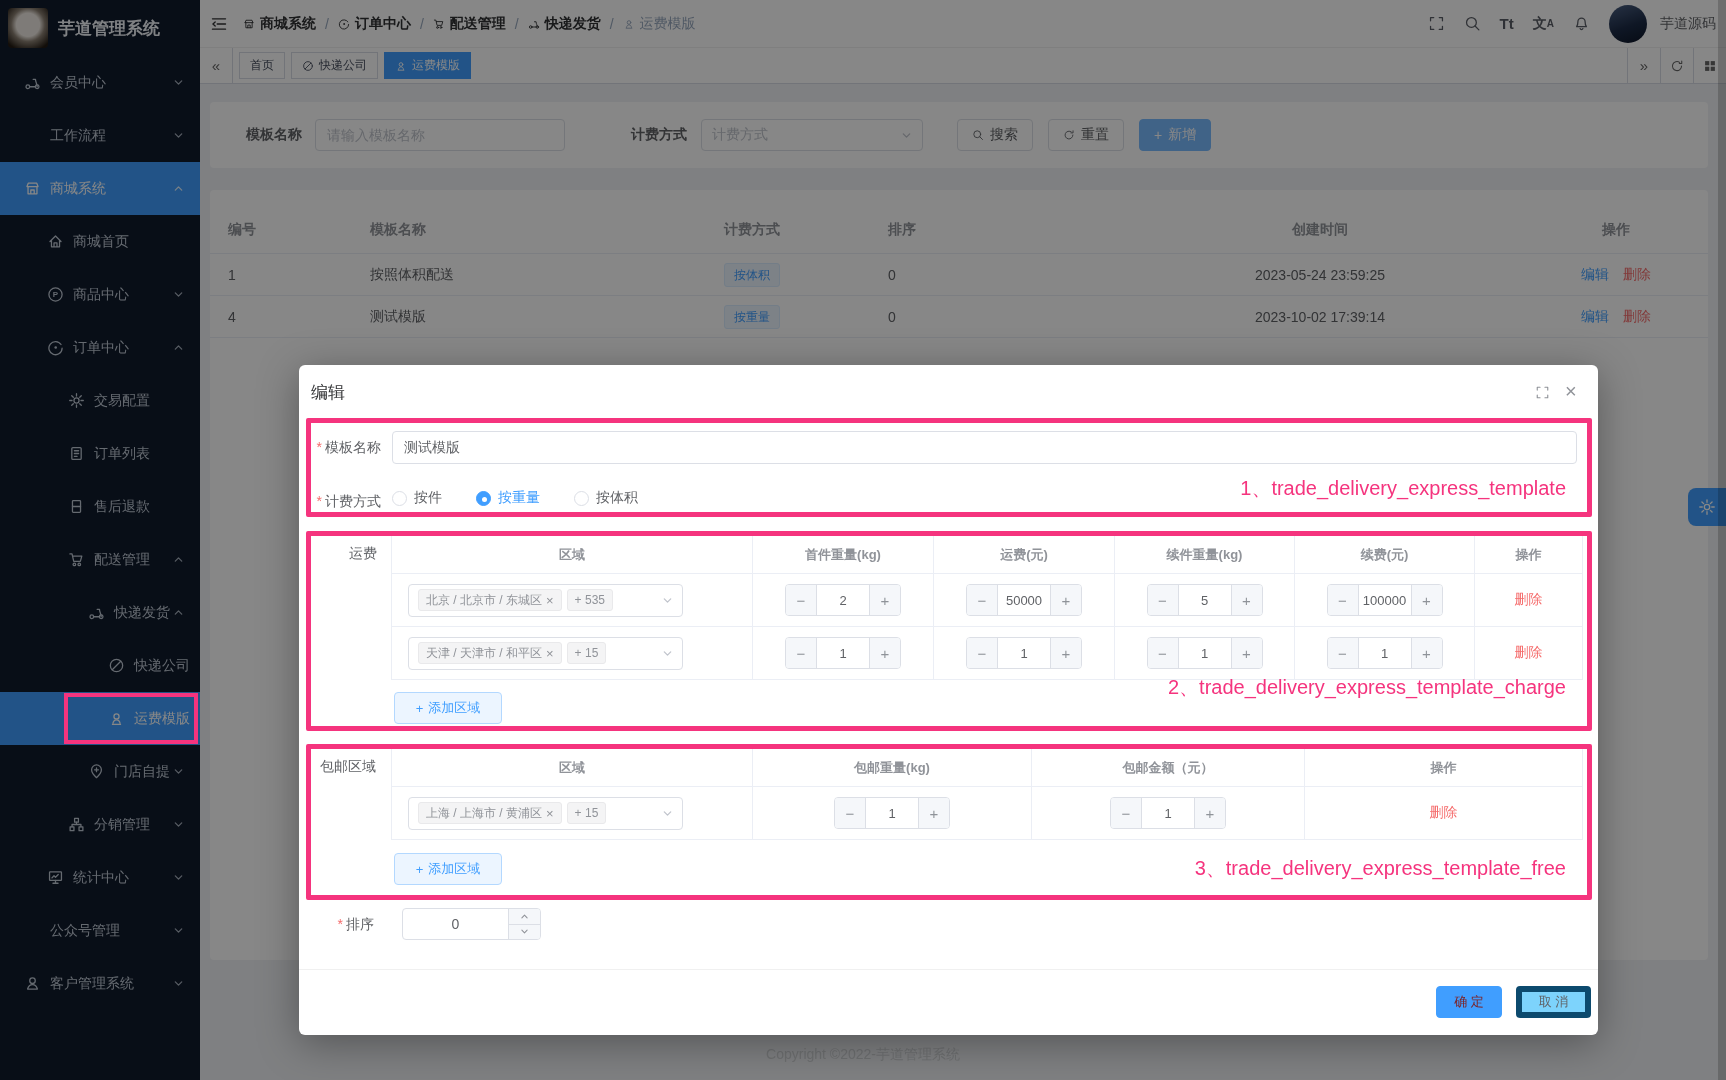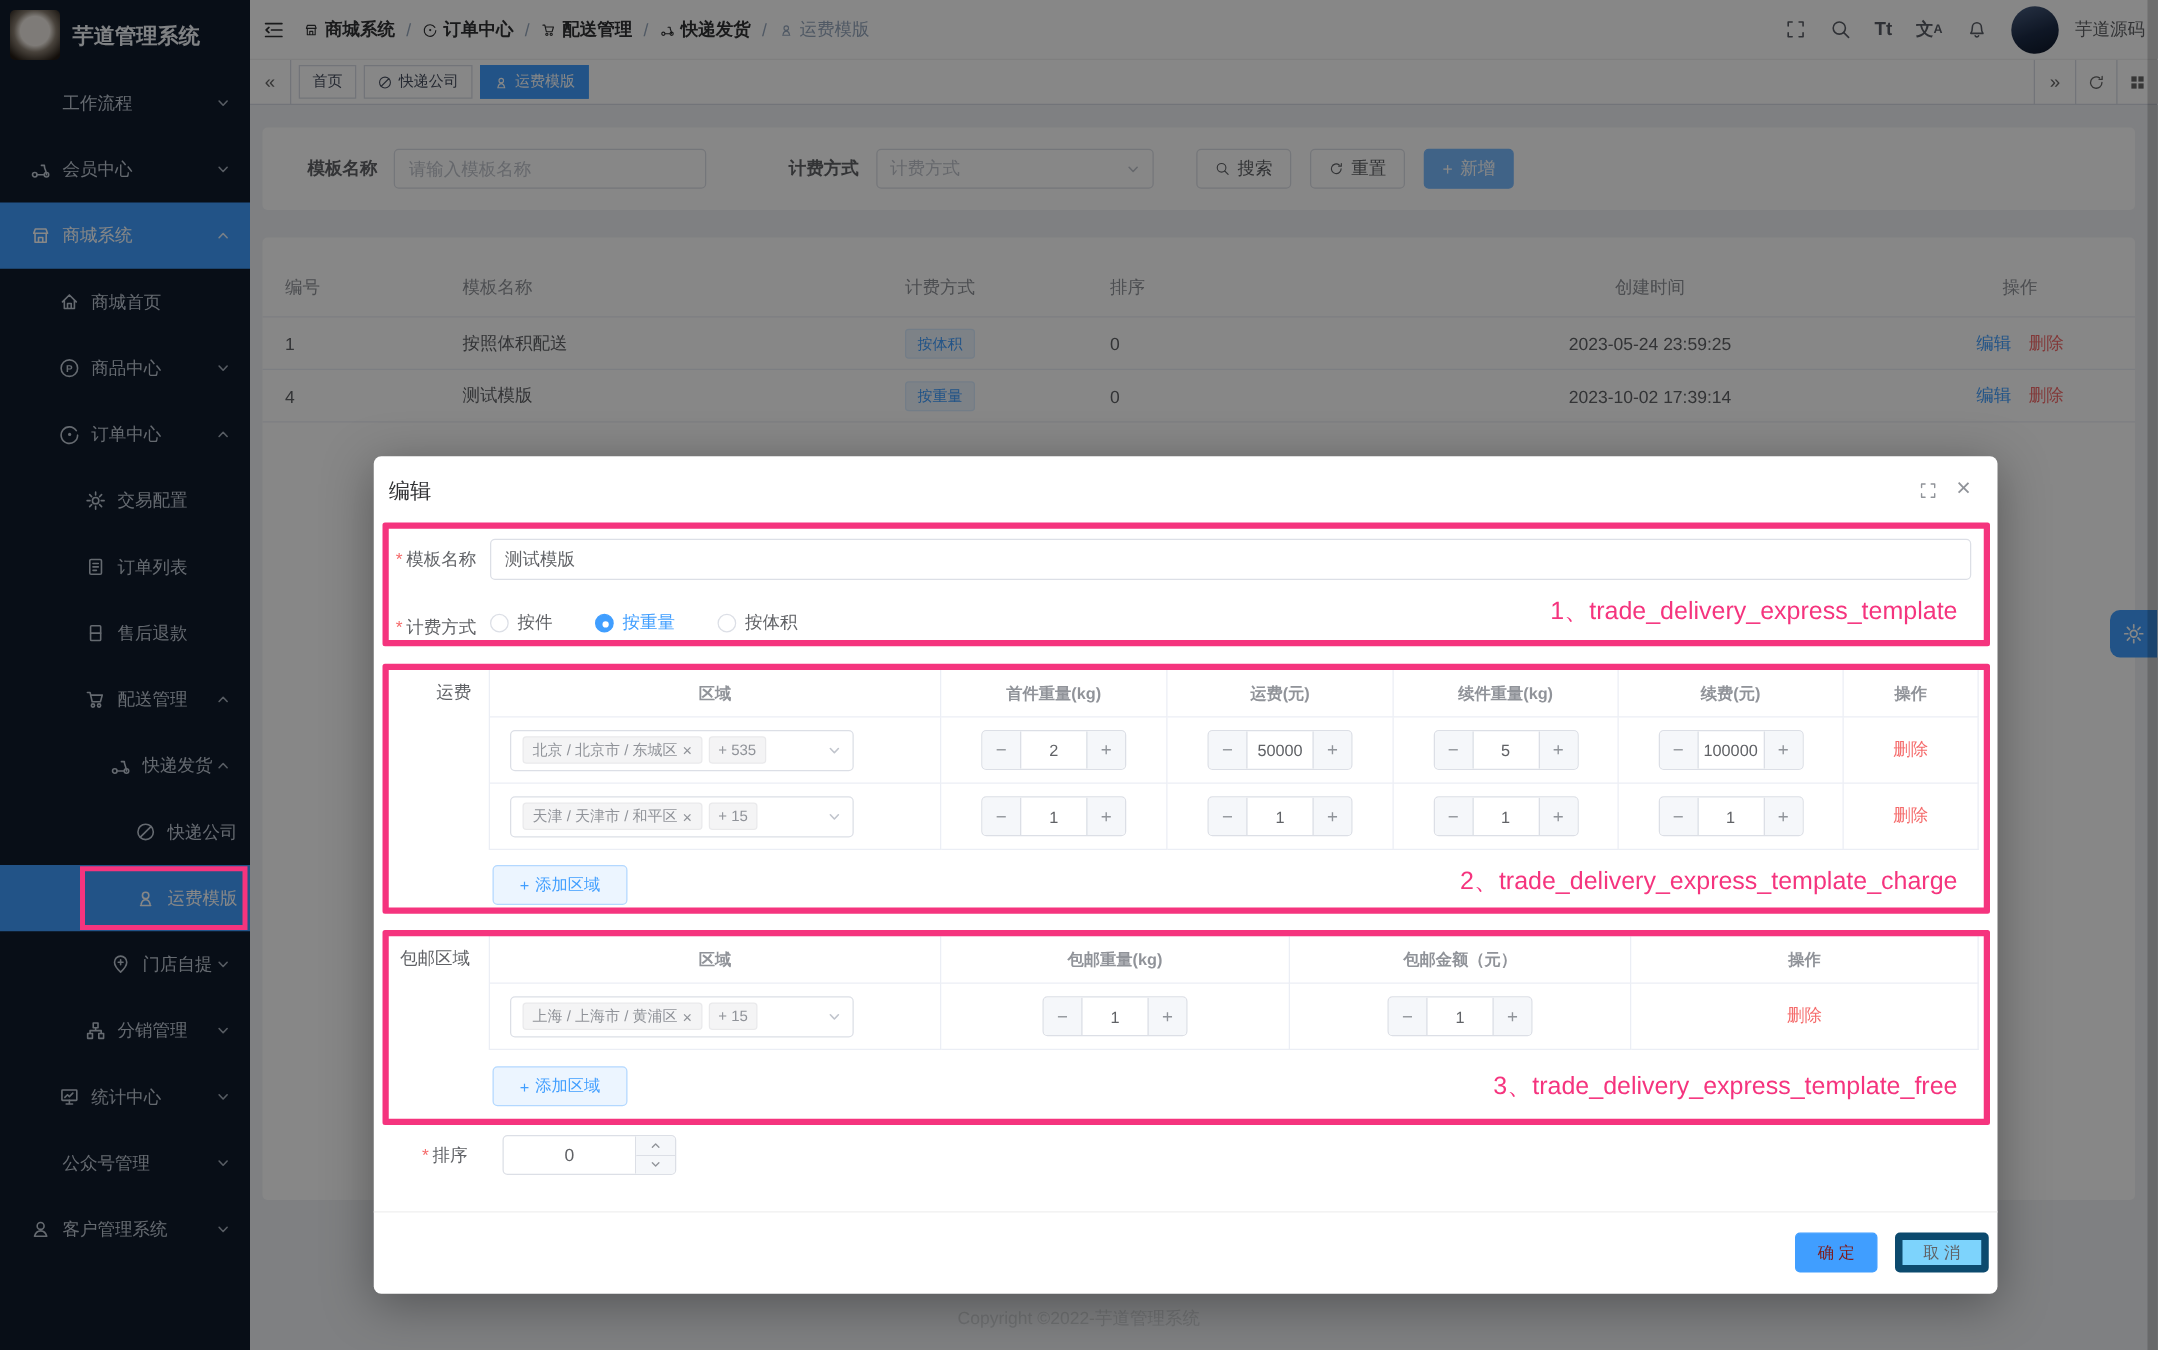--- a/index.html
+++ b/index.html
@@ -70,21 +70,21 @@
   .fselect{margin-left:14px;width:222px;height:32px;border:1px solid #dcdfe6;border-radius:4px;
            display:flex;align-items:center;padding:0 10px;color:#c0c4cc;cursor:pointer;}
   .fselect .chevd{margin-left:auto;color:#c0c4cc;}
   .btn{height:32px;border:1px solid #dcdfe6;background:#fff;border-radius:4px;display:flex;
        align-items:center;gap:6px;padding:0 14px;font-size:14px;color:#606266;cursor:pointer;white-space:nowrap;}
   .btn.search{margin-left:34px}.btn.reset{margin-left:15px}
   .btn.add{margin-left:15px;background:#79bbff;border-color:#79bbff;color:#fff;}
 
   .tcard{left:10px;top:106px;width:1498px;height:770px;padding-top:16px;}
   .trow{display:flex;align-items:center;}
-  .t-head{height:48px;color:#909399;font-weight:400;font-size:14px;border-bottom:1px solid #ebeef5;}
+  .t-head{height:48px;color:#909399;font-weight:700;font-size:14px;border-bottom:1px solid #ebeef5;}
   .t-r{height:42px;color:#606266;border-bottom:1px solid #ebeef5;}
   .c1{width:160px;padding-left:18px}.c2{width:354px}.c3{width:164px}.c4{width:210px}
   .c5{width:444px;text-align:center}.c6{width:148px;text-align:center;display:flex;justify-content:center;gap:14px}
   .btag{display:inline-block;height:24px;line-height:22px;padding:0 9px;background:#ecf5ff;
         border:1px solid #d9ecff;border-radius:3px;color:#409eff;font-size:12px;}
   .lnk{color:#409eff;font-size:14px;cursor:pointer}
   .lnk.red{color:#f56c6c}
 
   .pagefooter{position:absolute;left:0;top:1046px;width:1726px;text-align:center;
               color:#d0d3d6;font-size:14px;}
@@ -140,51 +140,51 @@
   .mbtn{position:absolute;top:621px;height:32px;border-radius:4px;font-size:13px;display:flex;
         align-items:center;justify-content:center;cursor:pointer;white-space:nowrap;}
   .mbtn.ok{left:1137px;width:66px;background:#409eff;color:#7f1d1d;border:1px solid #409eff;}
   .mbtn.no{left:1217px;width:75px;background:#7dd3fc;color:#606266;border:6px solid #0c4a6e;}
 
   .pinkbox{position:absolute;border:5px solid #f5347e;border-radius:2px;pointer-events:none;z-index:5;}
   .pb1{left:7px;top:53px;width:1286px;height:99px;}
   .pb2{left:7px;top:166px;width:1286px;height:200px;}
   .pb3{left:7px;top:379px;width:1286px;height:156px;}
   .ann{position:absolute;right:32px;color:#f5347e;font-size:20px;white-space:nowrap;z-index:6;}
-  .ann1{top:110px}.ann2{top:326px}.ann3{top:490px}
+  .ann1{top:110px}.ann2{top:309px}.ann3{top:490px}
 </style>
 </head>
 <body>
 
 <div id="app">
 
   <aside>
     <div class="logo">
       <div class="logo-img"></div>
       <span class="logo-title">芋道管理系统</span>
     </div>
     <nav>
       <div class="snav lv1">
-        <span class="sic"></span>
-        <span class="slb">工作流程</span>
-        <span class="chev">
-            <svg class="cic" viewBox="0 0 12 12">
-              <path d="M2.5 4.2l3.5 3.6 3.5-3.6"></path>
-            </svg>
-          </span>
-      </div>
-      <div class="snav lv1">
         <span class="sic">
             <svg class="ic md" viewBox="0 0 16 16">
               <circle cx="3.6" cy="12" r="1.7"></circle>
               <circle cx="12.4" cy="12" r="1.7"></circle>
               <path d="M5.3 12h5.4M12.4 12c0-3-1.6-4-1.6-7h-2.2"></path>
             </svg>
           </span>
         <span class="slb">会员中心</span>
+        <span class="chev">
+            <svg class="cic" viewBox="0 0 12 12">
+              <path d="M2.5 4.2l3.5 3.6 3.5-3.6"></path>
+            </svg>
+          </span>
+      </div>
+      <div class="snav lv1">
+        <span class="sic"></span>
+        <span class="slb">工作流程</span>
         <span class="chev">
             <svg class="cic" viewBox="0 0 12 12">
               <path d="M2.5 4.2l3.5 3.6 3.5-3.6"></path>
             </svg>
           </span>
       </div>
       <div class="snav lv1 act">
         <span class="sic">
             <svg class="ic md" viewBox="0 0 16 16">
               <path d="M2.8 6.2L4 3h8l1.2 3.2M2.8 6.2h10.4M3.8 6.2V13h8.4V6.2M6.4 13V9.4h3.2V13"></path>

